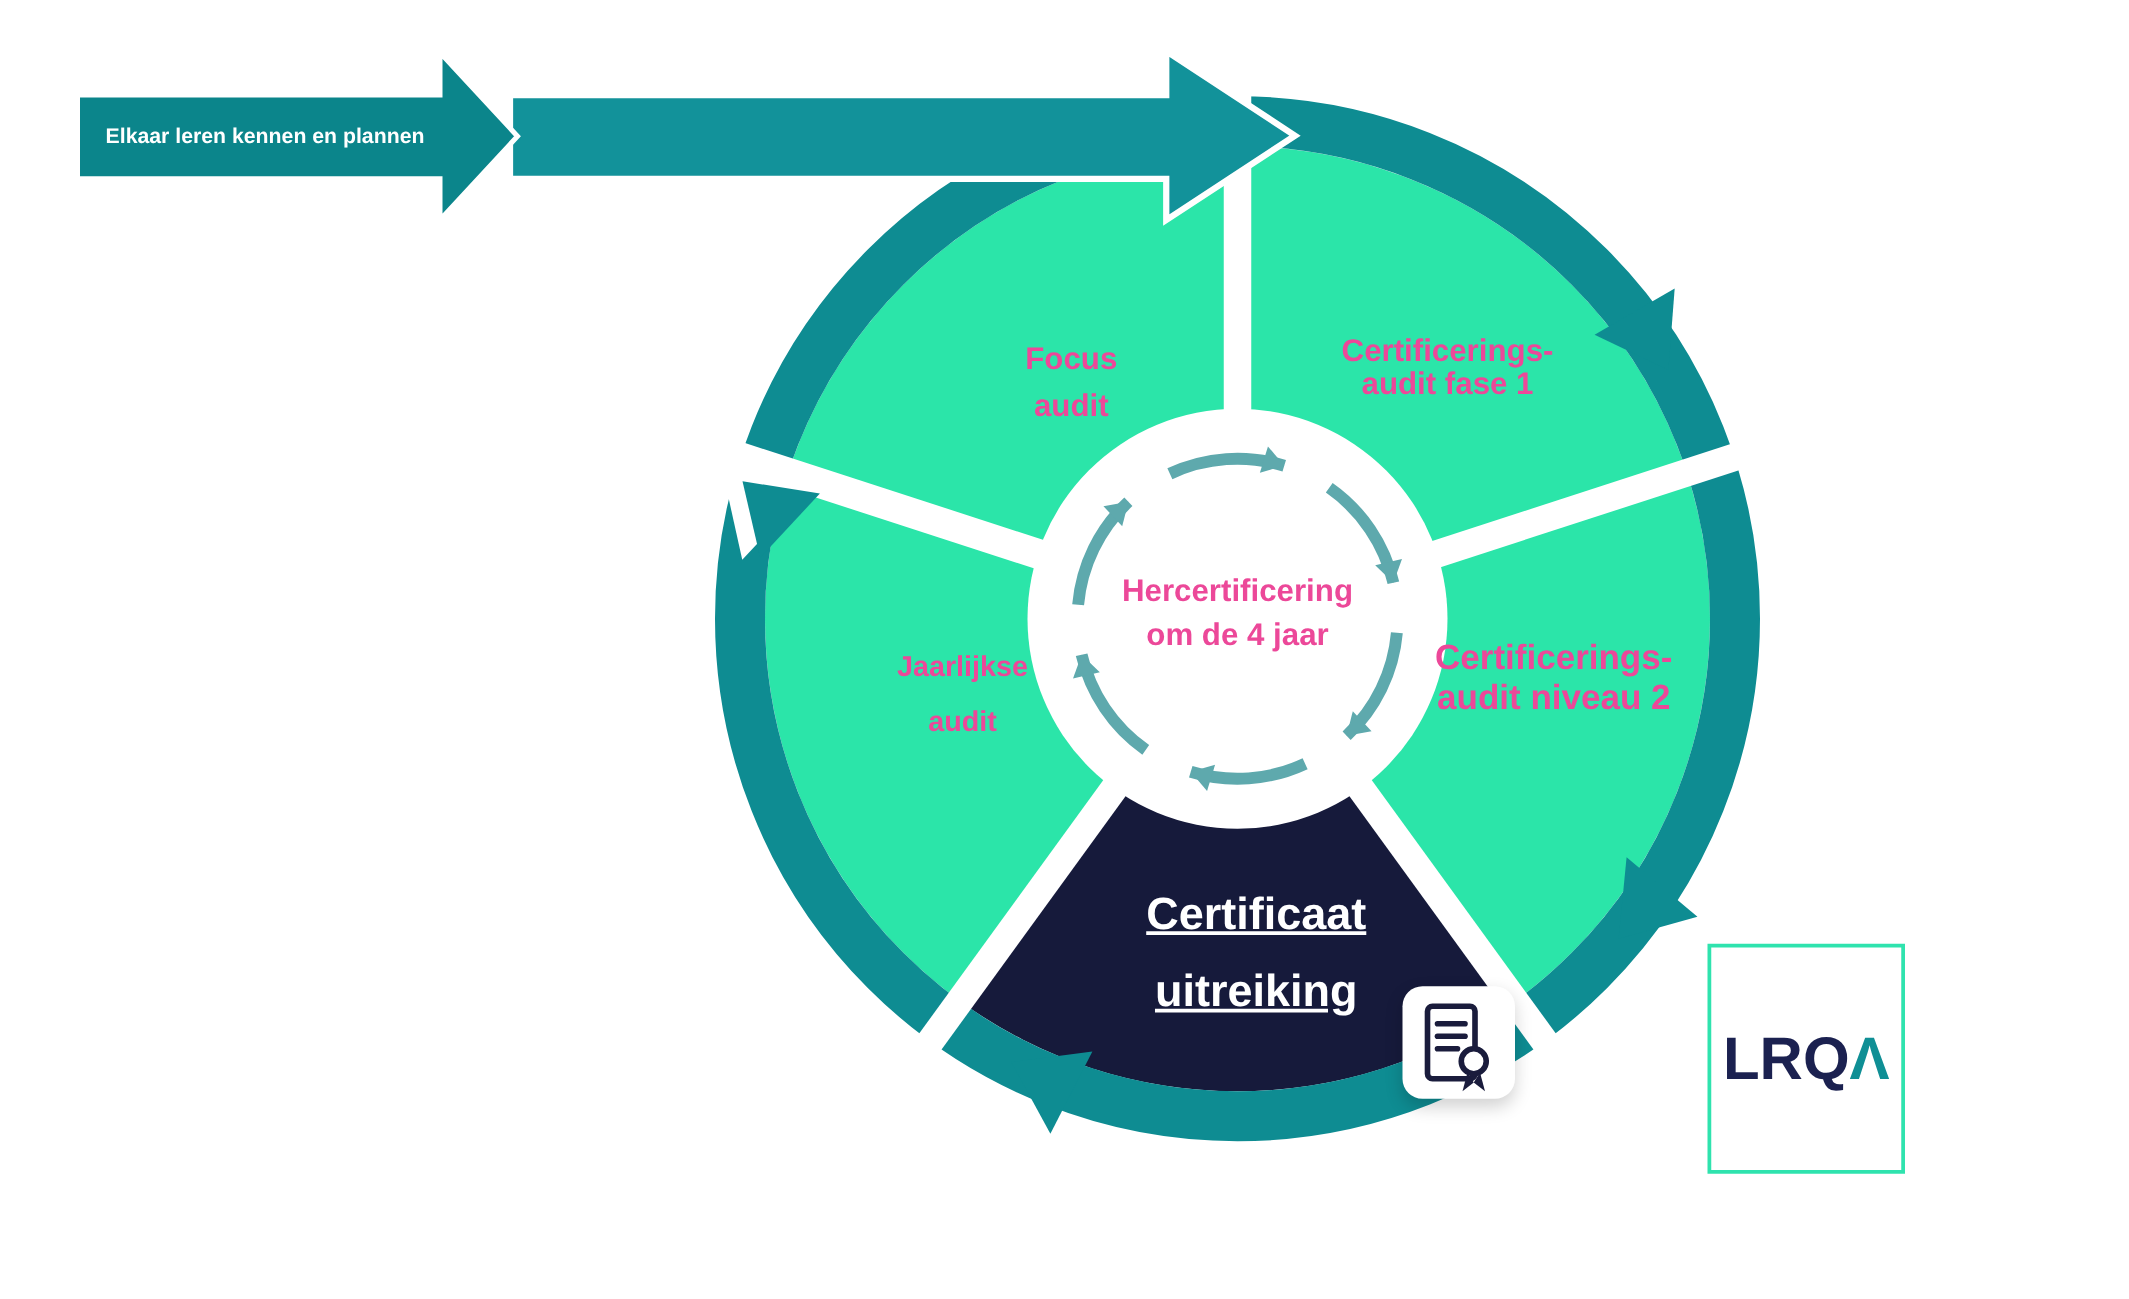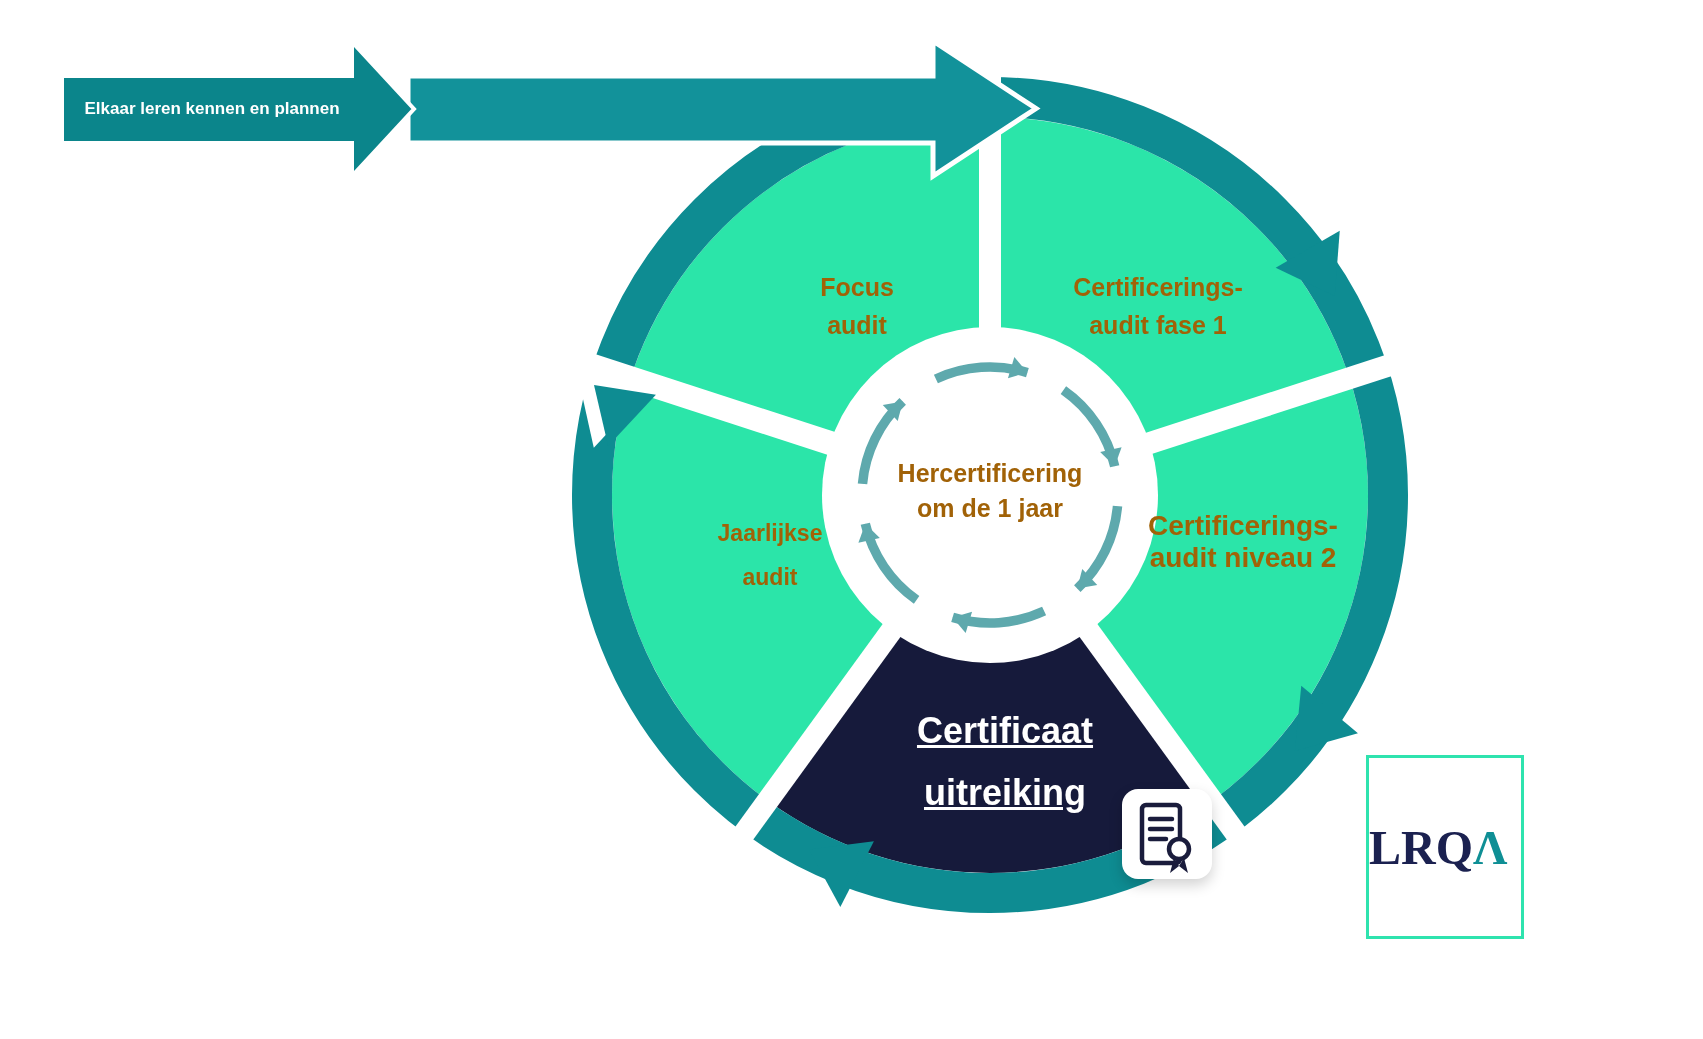--- a/index.html
+++ b/index.html
@@ -9,51 +9,51 @@
     width:1606px;height:1039px;
     background:#ffffff;
     overflow:hidden;
     font-family:"Liberation Sans", sans-serif;
   }
   .art{position:absolute;left:0;top:0;}
   .label{
     position:absolute;
     text-align:center;
     font-weight:bold;
-    color:#a16207;
+    color:#ec4899;
   }
   .arrow-label{
     position:absolute;
     text-align:center;
     font-weight:bold;
     color:#ffffff;
     font-size:17px;
     line-height:20px;
   }
   #lbl-arrow1{left:62px;top:99px;width:300px;}
   #lbl-arrow2{left:440px;top:99px;width:530px;}
-  #lbl-fase1{left:1053px;top:268px;width:210px;font-size:25px;line-height:38px;}
+  #lbl-fase1{left:1053px;top:268px;width:210px;font-size:25px;line-height:26px;}
   #lbl-niveau2{left:1138px;top:510px;width:210px;font-size:28px;line-height:32px;}
   #lbl-cert{left:875px;top:700px;width:260px;font-size:36px;line-height:62px;color:#ffffff;text-decoration:underline;}
   #lbl-jaarlijkse{left:700px;top:511px;width:140px;font-size:23px;line-height:44px;}
   #lbl-focus{left:792px;top:268px;width:130px;font-size:25px;line-height:38px;}
   #lbl-center{left:878px;top:456px;width:224px;font-size:25px;line-height:35px;}
   .cert-icon-box{
     position:absolute;
     left:1122px;top:789px;width:90px;height:90px;
     background:#ffffff;
     border-radius:16px;
     box-shadow:0 6px 14px rgba(0,0,0,0.18);
   }
   .logo-box{
     position:absolute;
     left:1366px;top:755px;width:152px;height:178px;
     border:3px solid #2FE3AE;
     background:#ffffff;
-    display:flex;align-items:center;justify-content:flex-start;font-family:Liberation Serif, serif;
+    display:flex;align-items:center;justify-content:center;
   }
   .logo-text{
     font-size:48px;
     font-weight:bold;
     color:#1B2150;
     letter-spacing:0px;
   }
   .logo-accent{color:#0F8F95;font-weight:bold;}
 </style>
 </head>
@@ -115,21 +115,21 @@
     <polygon points="62,76 352,76 352,42 414,109 352,176 352,143 62,143" fill="#0B858B" stroke="#ffffff" stroke-width="4"></polygon>
   </svg>
 
   <div class="arrow-label" id="lbl-arrow1">Elkaar leren kennen en plannen</div>
 
   <div class="label" id="lbl-fase1">Certificerings-audit fase 1</div>
   <div class="label" id="lbl-niveau2">Certificerings-audit niveau 2</div>
   <div class="label" id="lbl-cert">Certificaat uitreiking</div>
   <div class="label" id="lbl-jaarlijkse">Jaarlijkse audit</div>
   <div class="label" id="lbl-focus">Focus audit</div>
-  <div class="label" id="lbl-center">Hercertificering om de 1 jaar</div>
+  <div class="label" id="lbl-center">Hercertificering om de 4 jaar</div>
 
   <div class="cert-icon-box">
     <svg width="90" height="90" viewBox="0 0 90 90">
       <rect x="20" y="16" width="38" height="58" rx="4" fill="#ffffff" stroke="#1A1C3C" stroke-width="4.5"></rect>
       <g stroke="#1A1C3C" stroke-width="4.5" stroke-linecap="round">
         <line x1="28" y1="30" x2="50" y2="30"></line>
         <line x1="28" y1="40" x2="50" y2="40"></line>
         <line x1="28" y1="50" x2="44" y2="50"></line>
       </g>
       <circle cx="57" cy="60" r="10" fill="#ffffff" stroke="#1A1C3C" stroke-width="4.5"></circle>

